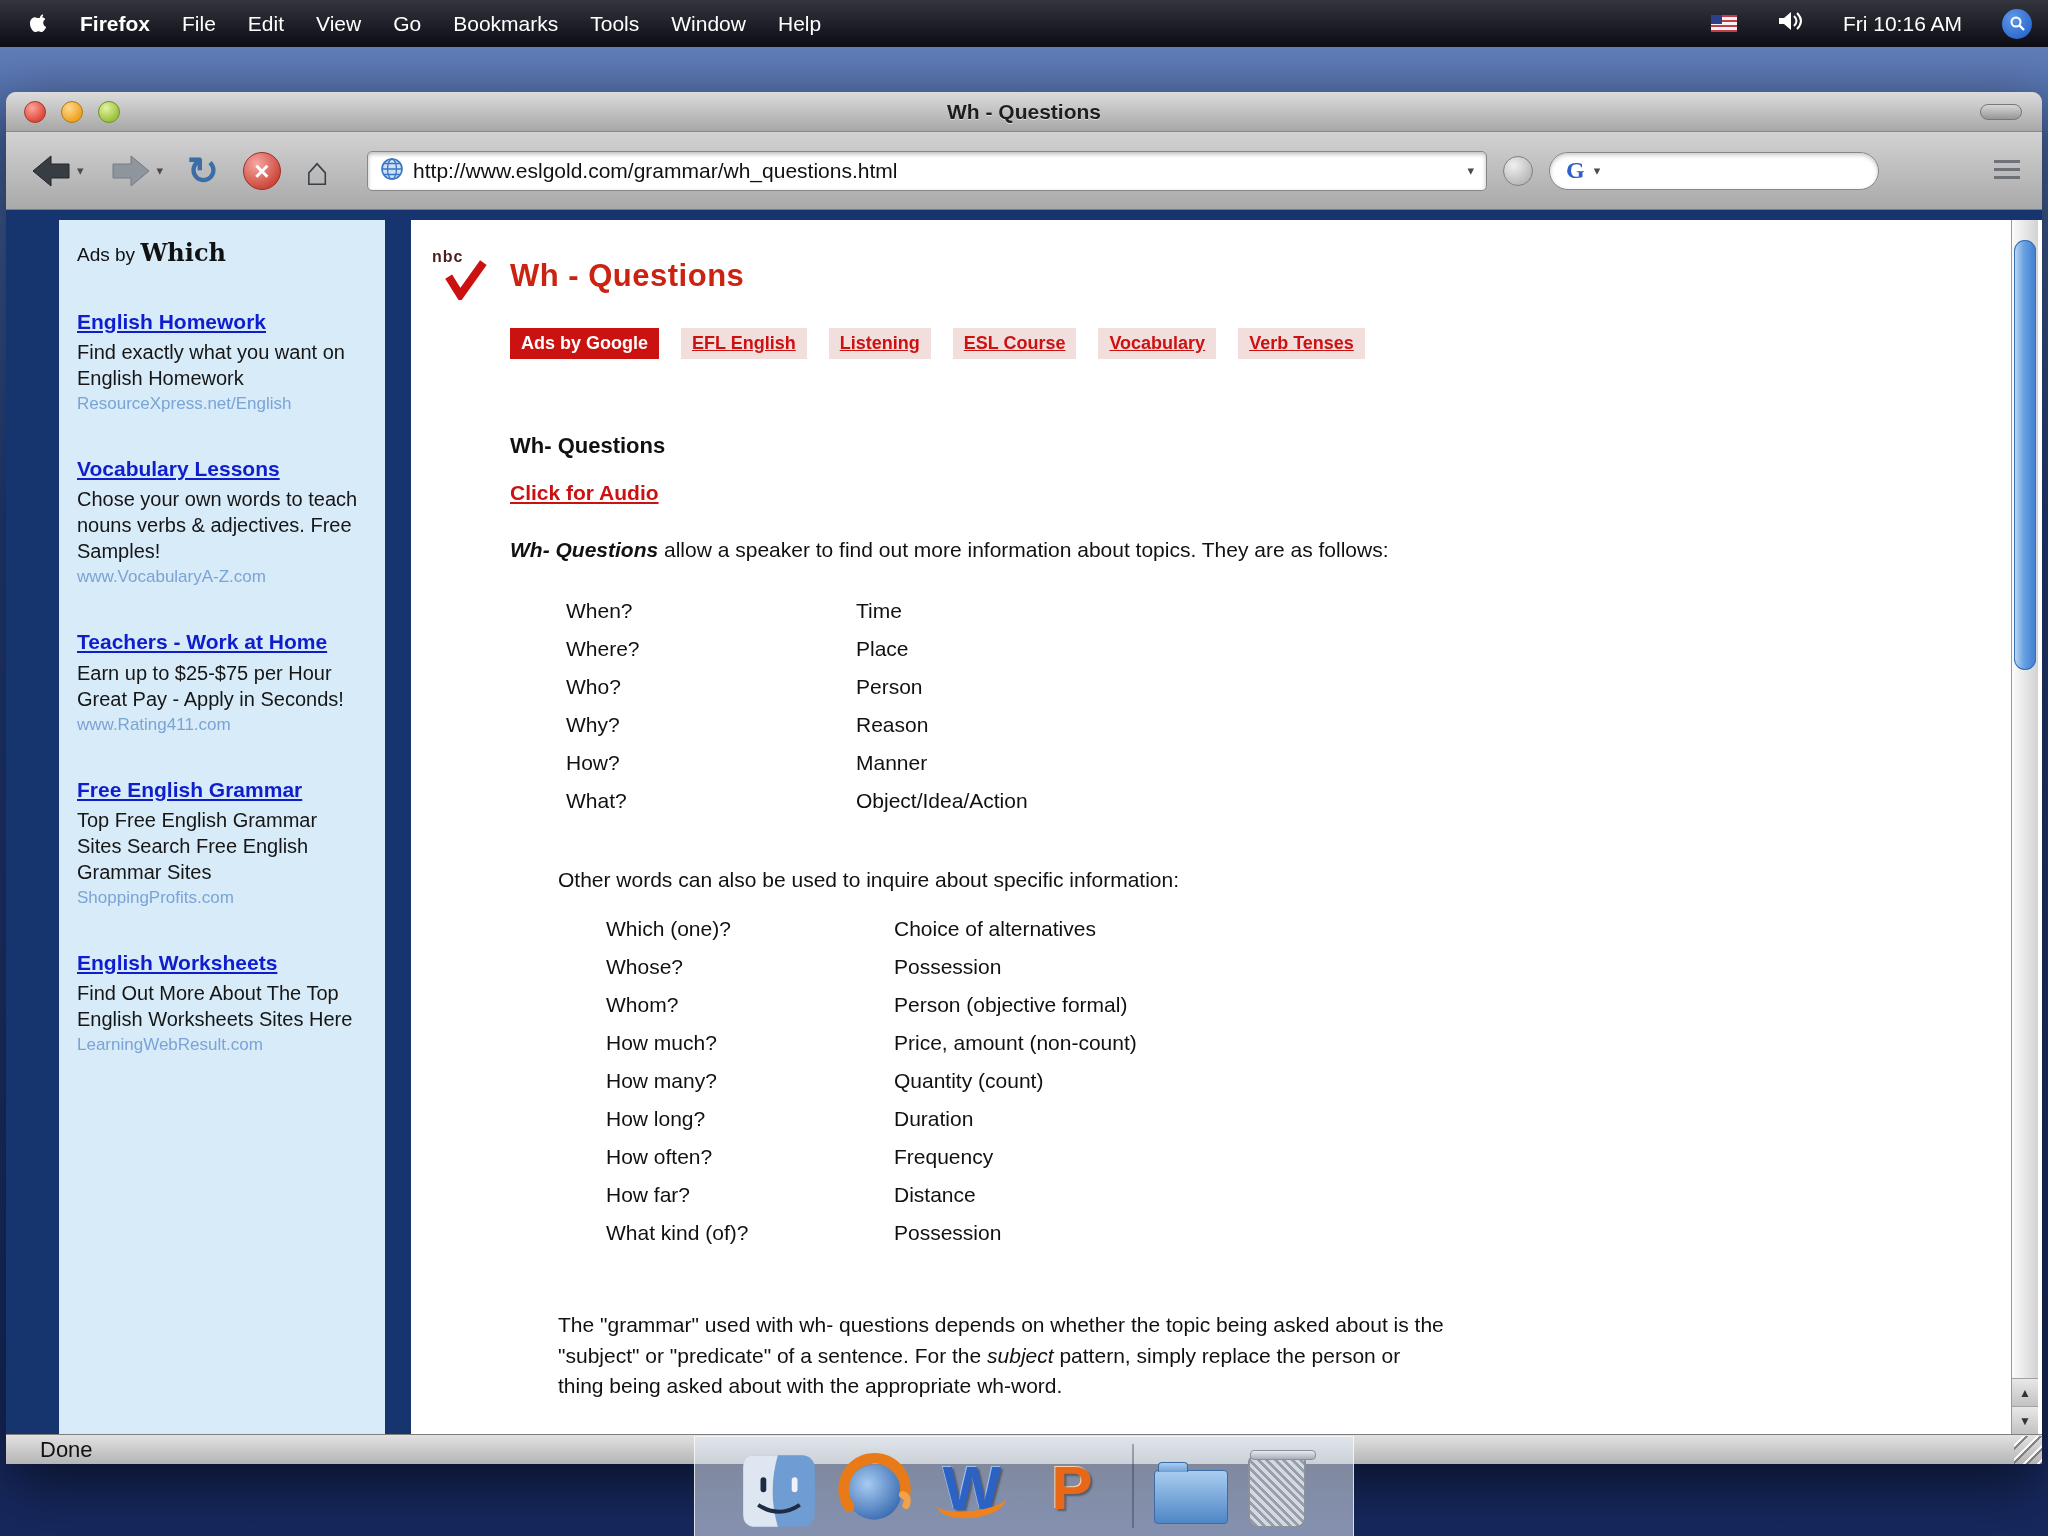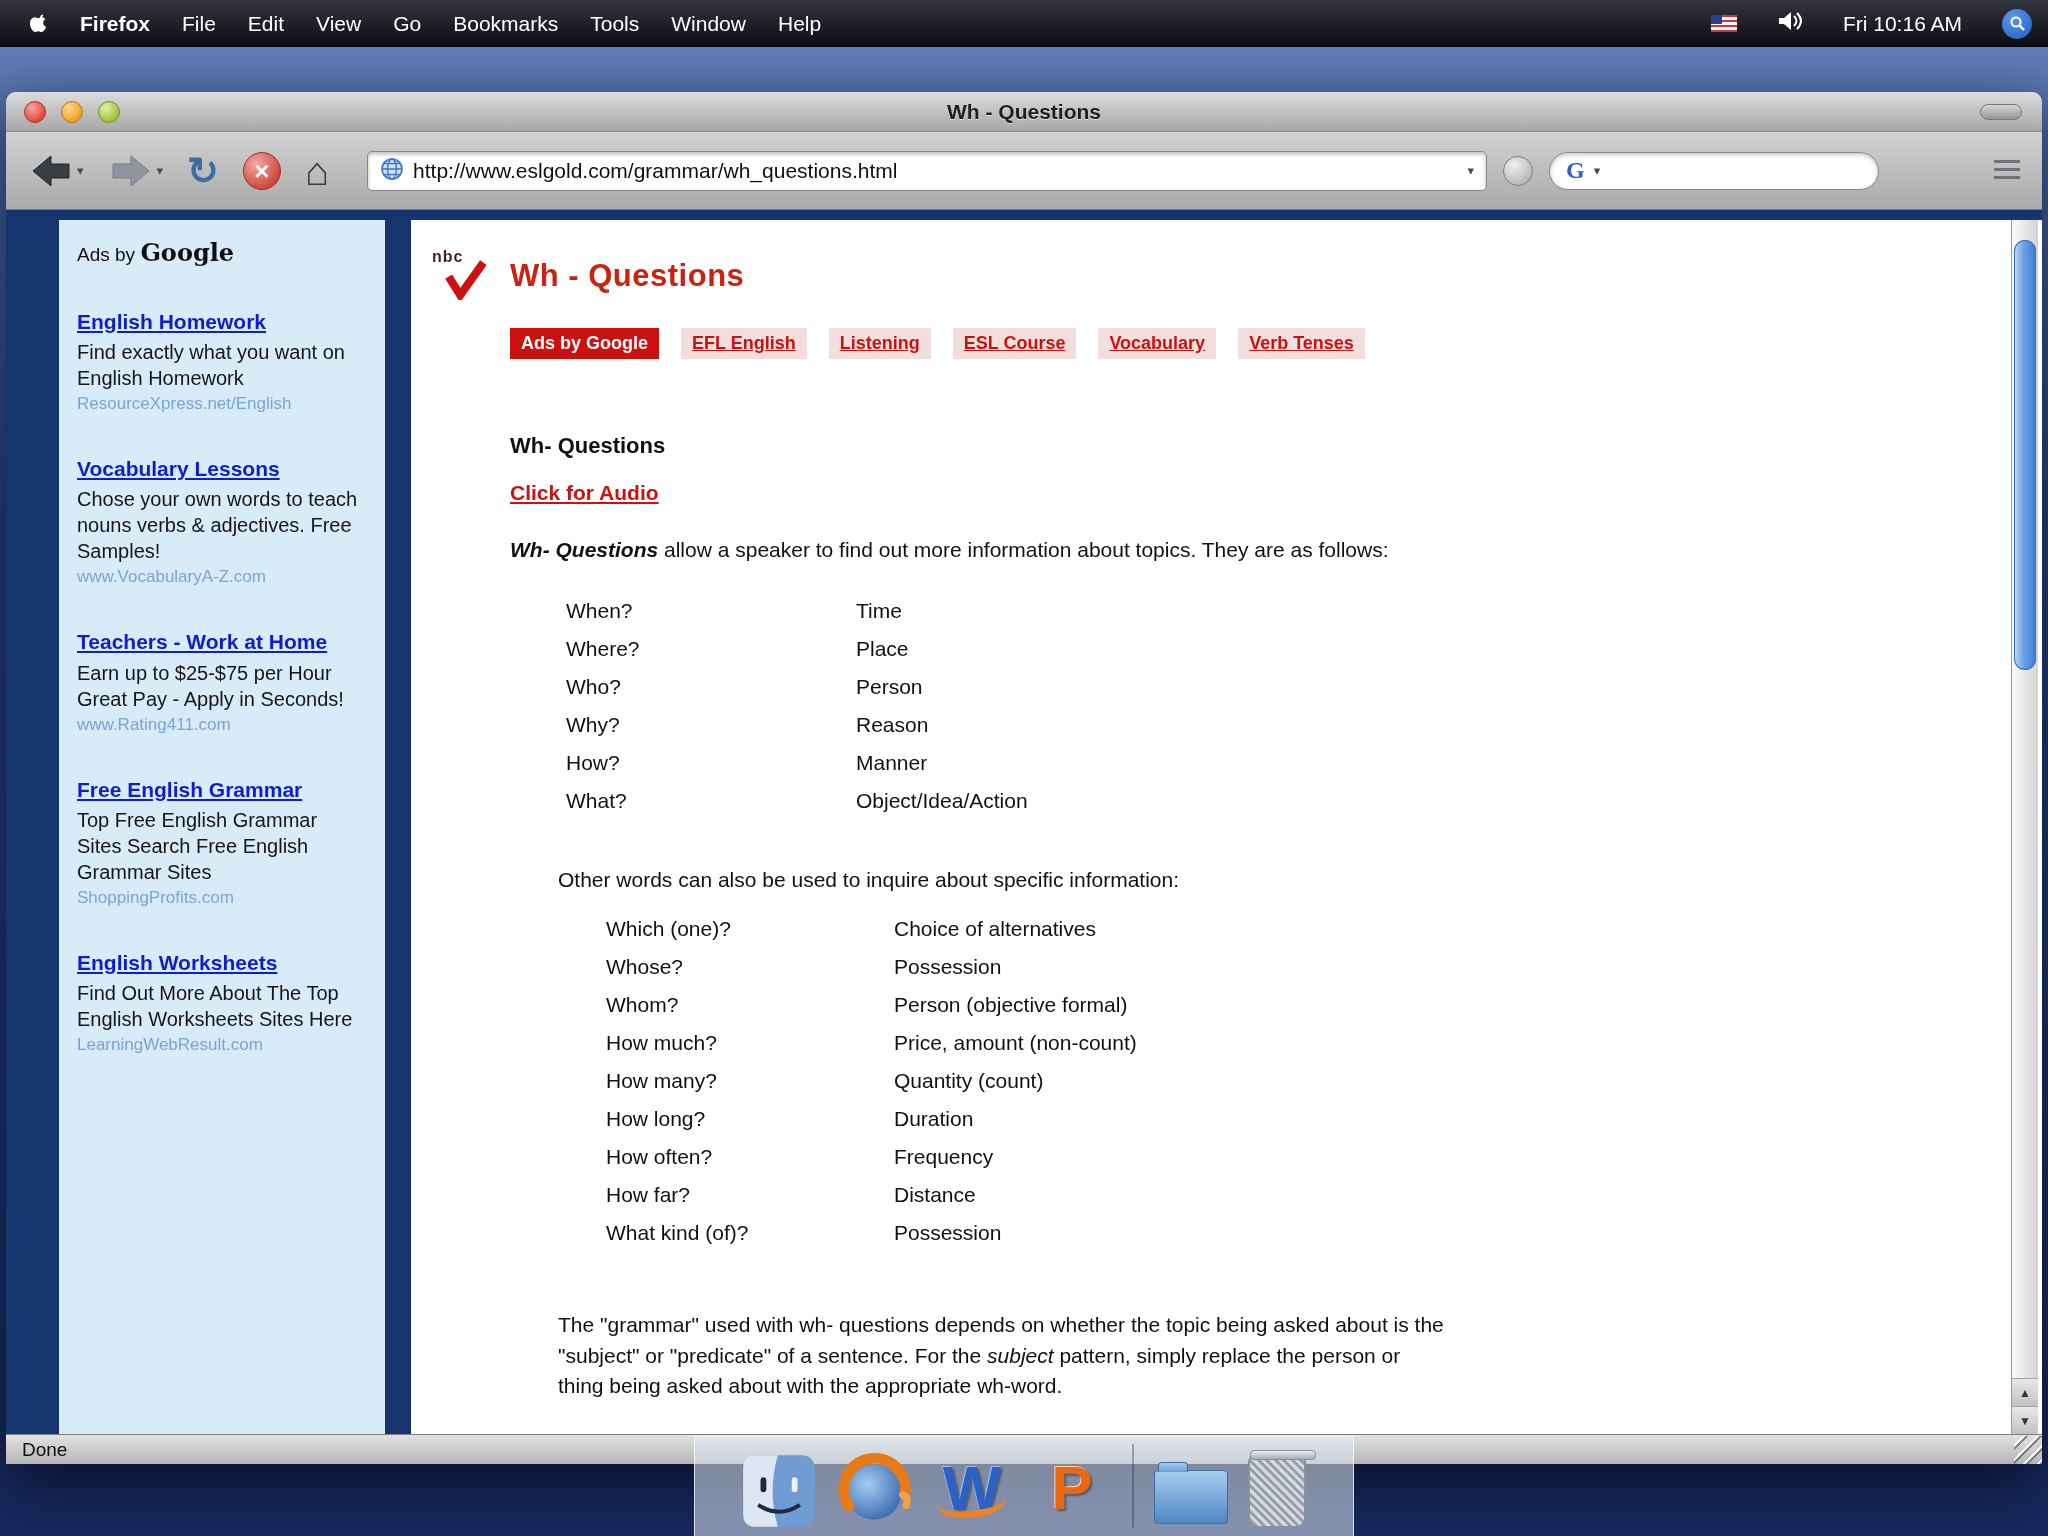--- a/index.html
+++ b/index.html
@@ -126,21 +126,21 @@
   }
   .sthumb { position:absolute; left:2px; right:2px; top:20px; height:430px; border-radius:12px;
     background: linear-gradient(90deg, #c4dcf5, #67a0e2 45%, #3f7ed0); box-shadow: inset 0 0 0 1px #3a6fb8; }
   .sarrows { position:absolute; bottom:0; left:0; right:0; display:flex; flex-direction:column; }
   .sarrow { height:28px; display:flex; align-items:center; justify-content:center;
     font-size:12px; color:#333; background: linear-gradient(#e8e8e8, #c2c2c2); border-top:1px solid #a2a2a2; }
 
   .statusbar {
     height:30px; flex:0 0 30px;
     background: linear-gradient(#e2e2e2, #b5b5b5); border-top:1px solid #7e7e7e;
-    display:flex; align-items:center; padding:0 16px; font-size:19px; color:#111; position:relative;
+    display:flex; align-items:center; padding:0 34px; font-size:22px; color:#111; position:relative;
   }
   .grip { position:absolute; right:0; bottom:0; width:28px; height:28px;
     background: repeating-linear-gradient(135deg, transparent 0 6px, rgba(255,255,255,.85) 6px 8px, rgba(110,110,110,.8) 8px 10px); }
 
   
   .dock {
     position:absolute; left:50%; transform:translateX(-50%); bottom:0;
     width:660px; height:100px; z-index:60;
     background: rgba(224,232,244,.55);
     border:1px solid rgba(255,255,255,.7); border-bottom:none;
@@ -251,21 +251,21 @@
         <input style="">
       </div>
       <span class="extra-icon"></span>
     </div>
 
     <div class="content">
 
       <div class="sidebar">
         <div class="adheader">
           <span>Ads by</span>
-          <span class="goog">Google</span>
+          <span class="goog">Which</span>
         </div>
 
         <div class="ad">
           <a class="ad-title">English Homework</a>
           <div class="ad-body">Find exactly what you want on English Homework</div>
           <div class="ad-link">ResourceXpress.net/English</div>
         </div>
         <div class="ad">
           <a class="ad-title">Vocabulary Lessons</a>
           <div class="ad-body">Chose your own words to teach nouns verbs &amp; adjectives. Free Samples!</div>

